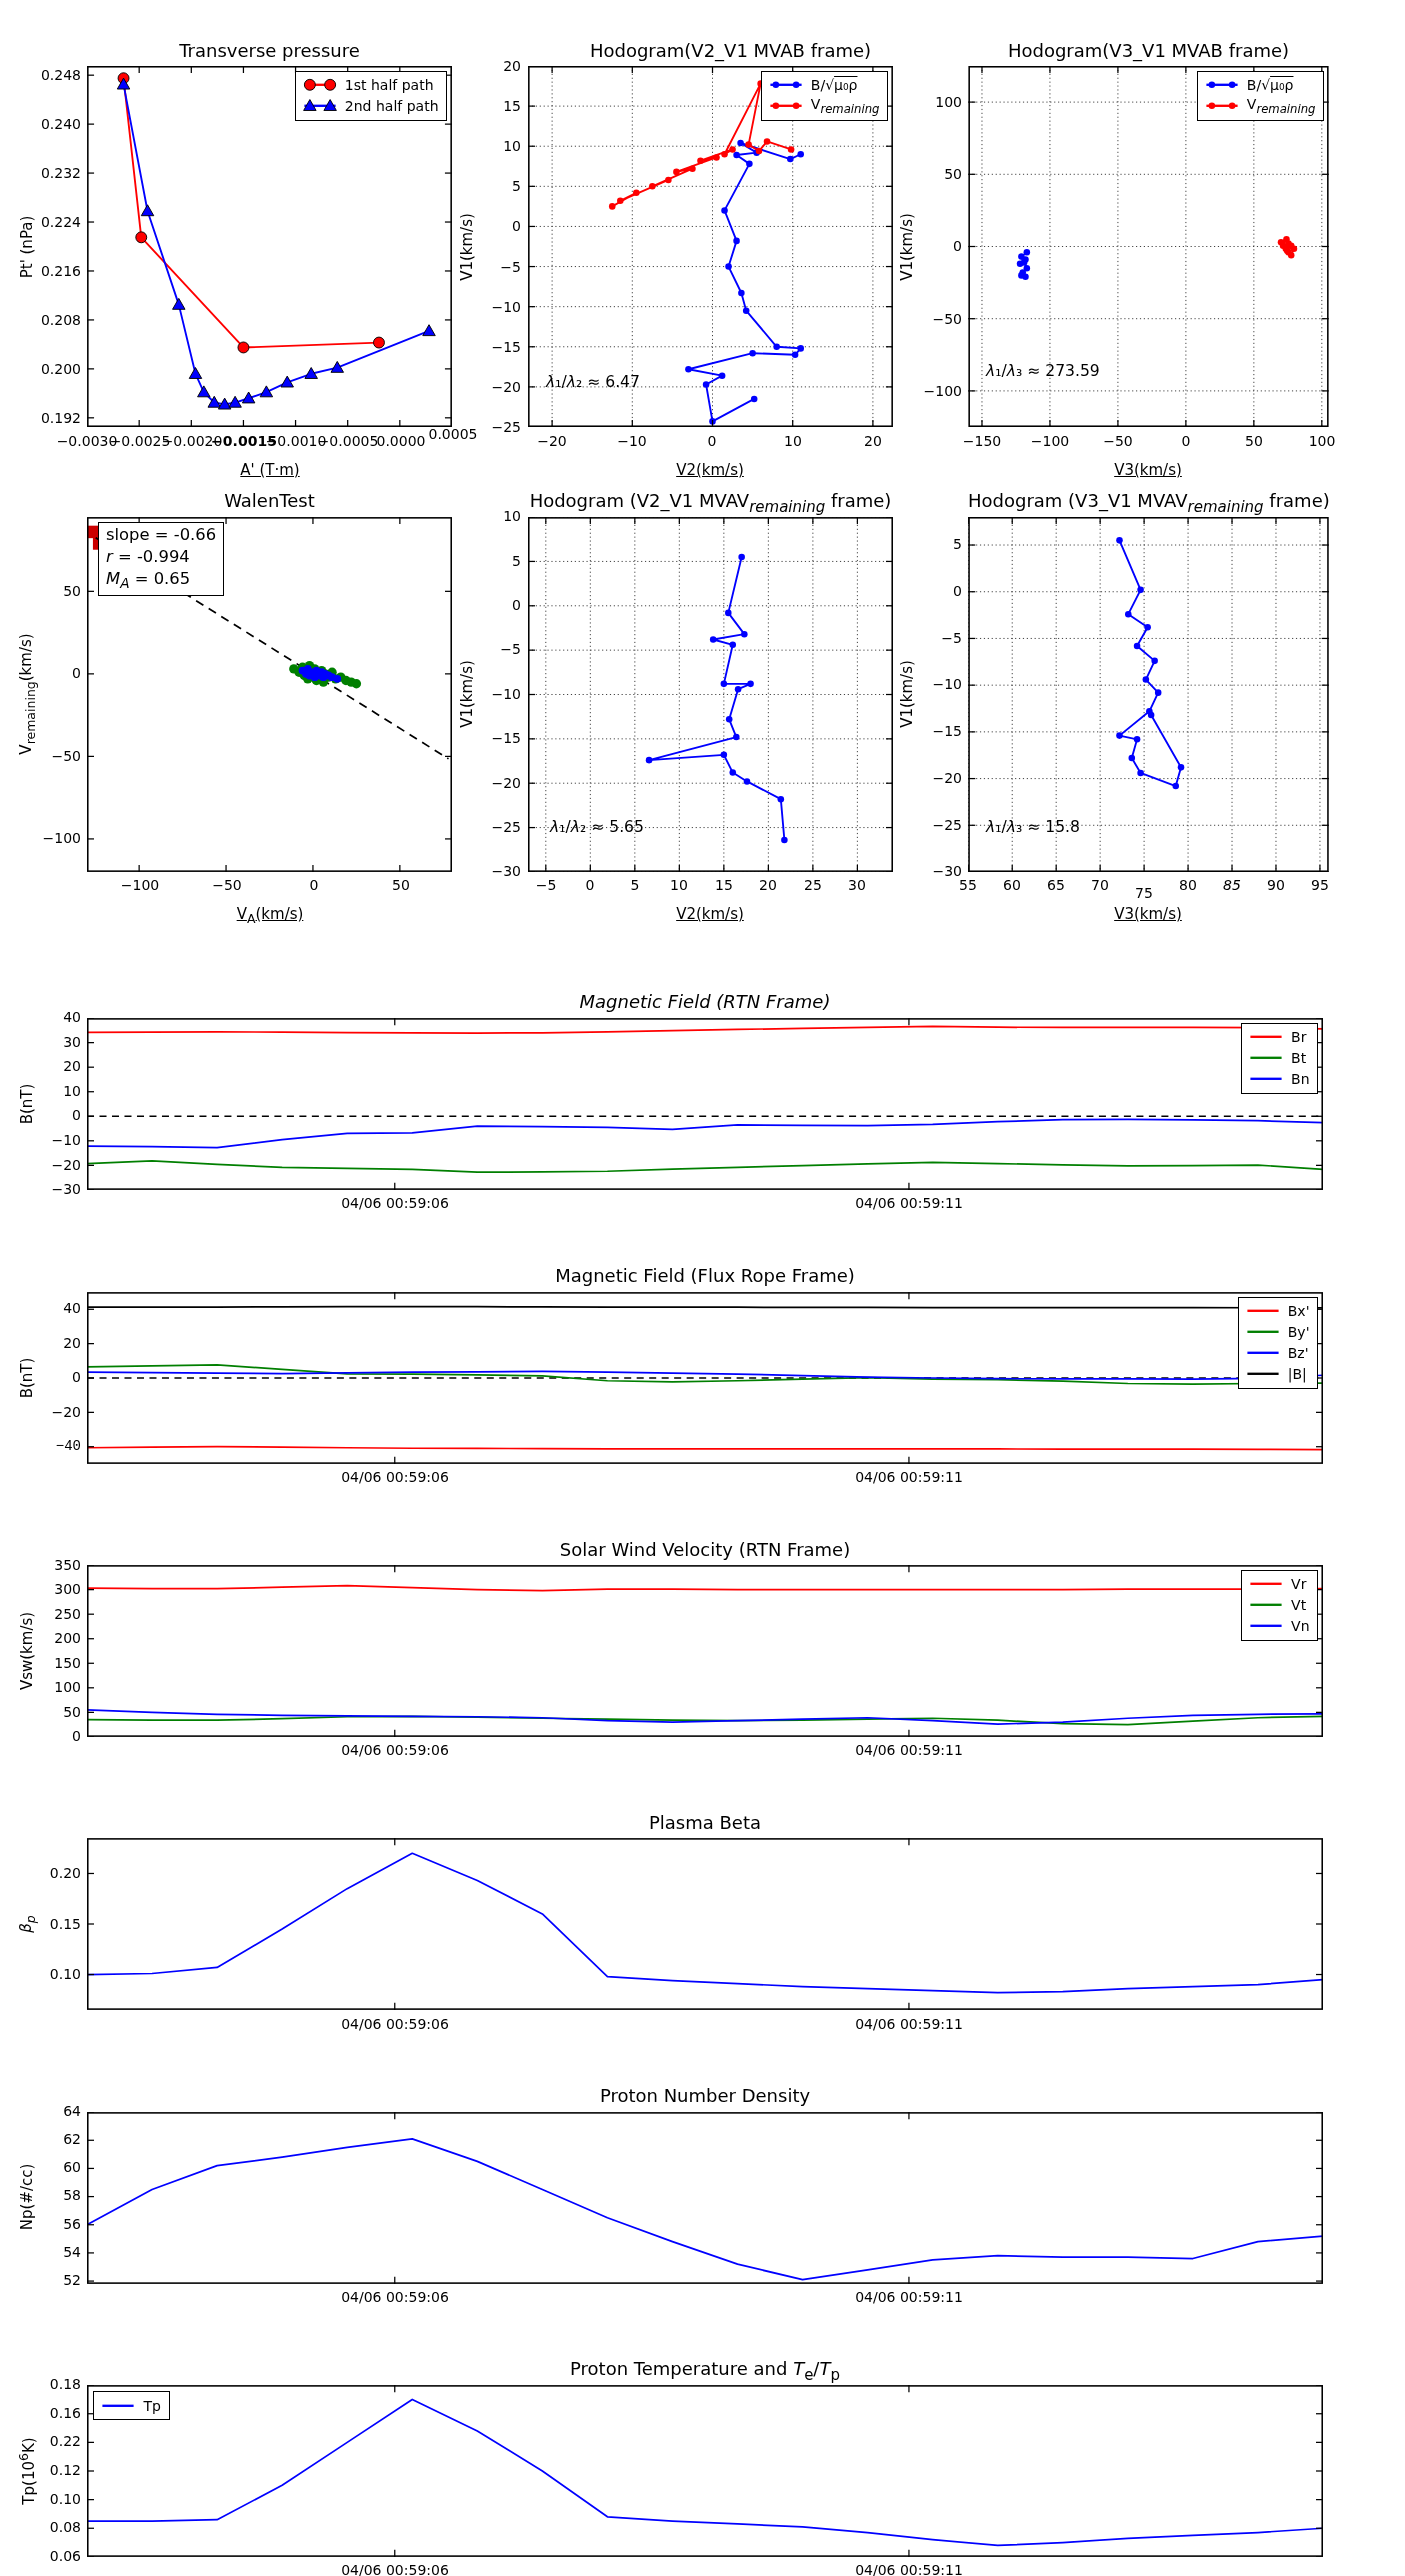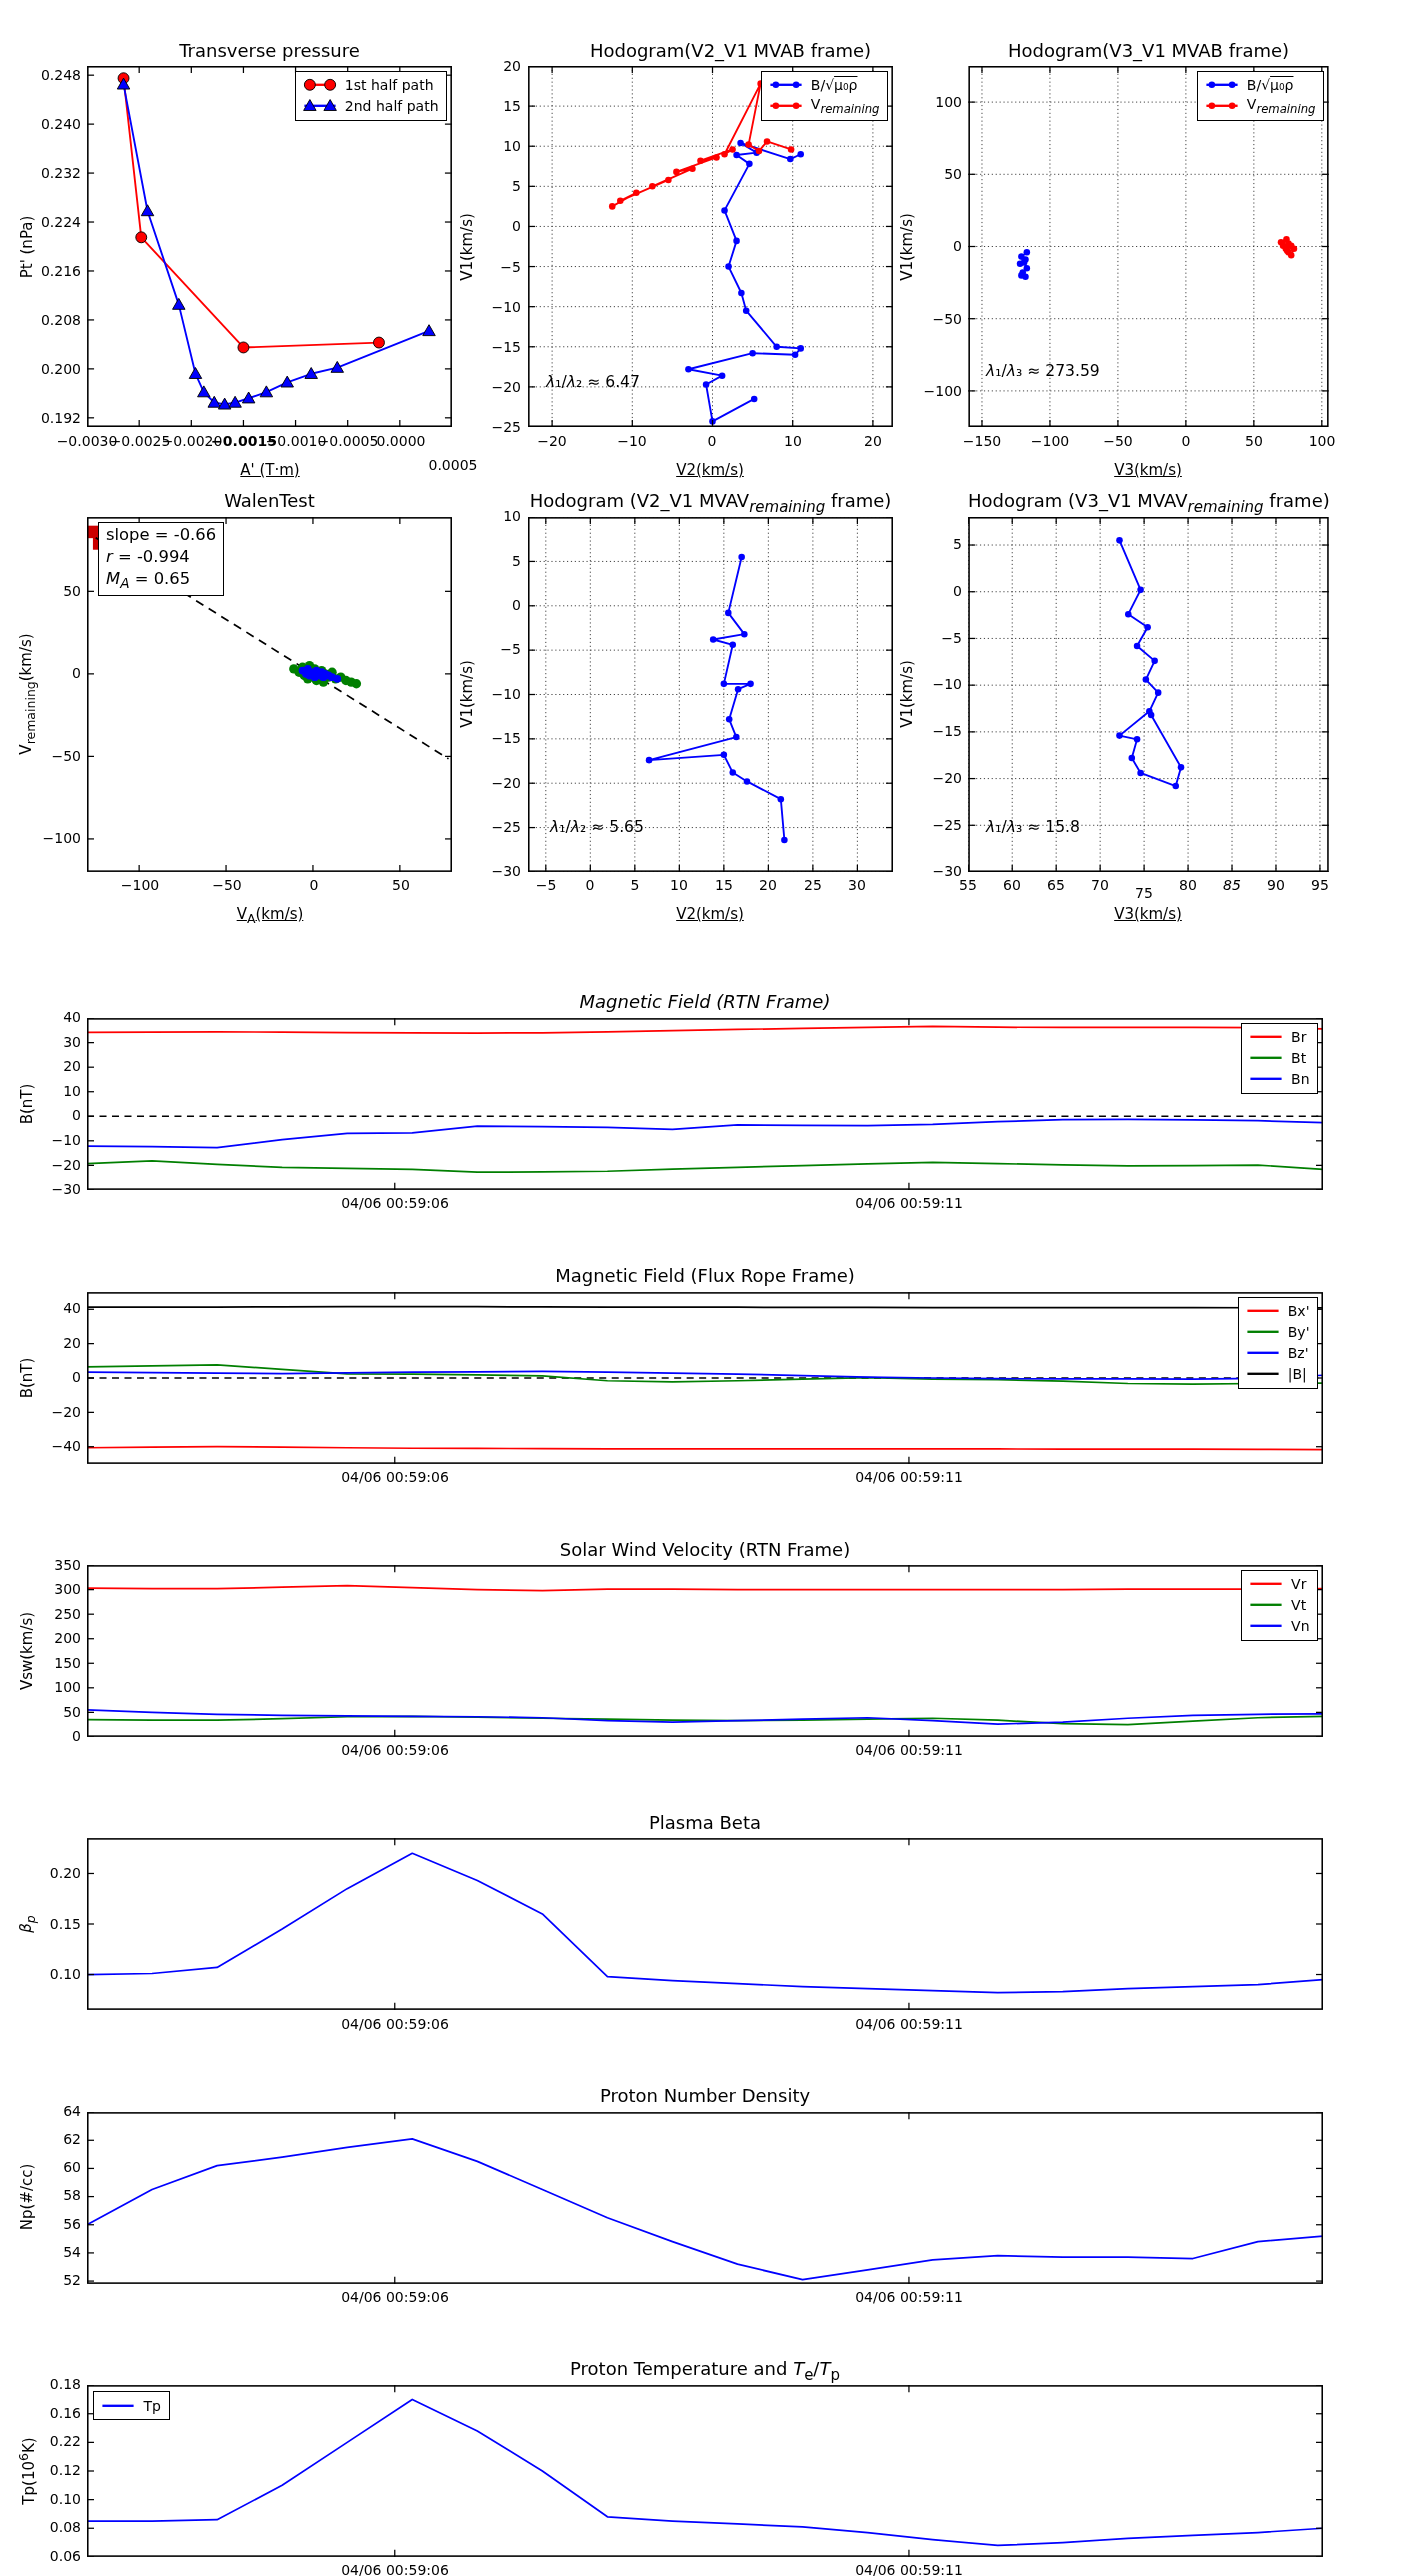--- a/index.html
+++ b/index.html
@@ -89,21 +89,21 @@
       <line x1="0" y1="11.77118644067798" x2="9" y2="11.77118644067798" stroke="#000" stroke-width="1.6"></line>
       <line x1="468" y1="11.77118644067798" x2="459" y2="11.77118644067798" stroke="#000" stroke-width="1.6"></line>
     </svg>
     <div class="tick-label xtick" style="left: 87px; top: 433px;">−0.0030</div>
     <div class="tick-label xtick" style="left: 140px; top: 433px;">−0.0025</div>
     <div class="tick-label xtick" style="left: 192px; top: 433px;">−0.0020</div>
     <div class="tick-label xtick" style="left: 244px; top: 433px; font-weight: bold;">−0.0015</div>
     <div class="tick-label xtick" style="left: 296px; top: 433px;">−0.0010</div>
     <div class="tick-label xtick" style="left: 348px; top: 433px;">−0.0005</div>
     <div class="tick-label xtick" style="left: 401px; top: 433px;">0.0000</div>
-    <div class="tick-label xtick" style="left: 453px; top: 457px; text-align: right;">0.0005</div>
+    <div class="tick-label xtick" style="left: 453px; top: 426px; text-align: right;">0.0005</div>
     <div class="tick-label ytick" style="left: 14px; top: 410px;">0.192</div>
     <div class="tick-label ytick" style="left: 14px; top: 361px;">0.200</div>
     <div class="tick-label ytick" style="left: 14px; top: 312px;">0.208</div>
     <div class="tick-label ytick" style="left: 14px; top: 263px;">0.216</div>
     <div class="tick-label ytick" style="left: 14px; top: 214px;">0.224</div>
     <div class="tick-label ytick" style="left: 14px; top: 165px;">0.232</div>
     <div class="tick-label ytick" style="left: 14px; top: 116px;">0.240</div>
     <div class="tick-label ytick" style="left: 14px; top: 67px;">0.248</div>
     <div class="axis-label xaxis-label" style="left: 270px; top: 461px;">A' (T·m)</div>
     <div class="axis-label yaxis-label" style="left: 26.5px; top: 247px;">Pt' (nPa)</div>
@@ -688,21 +688,21 @@
       <line x1="1583" y1="154" x2="1574" y2="154" stroke="#000" stroke-width="1.6"></line>
       <line x1="0" y1="198" x2="9" y2="198" stroke="#000" stroke-width="1.6"></line>
       <line x1="1583" y1="198" x2="1574" y2="198" stroke="#000" stroke-width="1.6"></line>
     </svg>
     <div class="tick-label xtick" style="left: 395px; top: 1469px;">04/06 00:59:06</div>
     <div class="tick-label xtick" style="left: 909px; top: 1469px;">04/06 00:59:11</div>
     <div class="tick-label ytick" style="left: 14px; top: 1300px;">40</div>
     <div class="tick-label ytick" style="left: 14px; top: 1335px;">20</div>
     <div class="tick-label ytick" style="left: 14px; top: 1369px;">0</div>
     <div class="tick-label ytick" style="left: 14px; top: 1404px;">−20</div>
-    <div class="tick-label ytick" style="left: 14px; top: 1438px;">−40</div>
+    <div class="tick-label ytick" style="left: 14px; top: 1438px; font-family: Liberation Mono, monospace;">−40</div>
     <div class="axis-label yaxis-label" style="left: 26.5px; top: 1378px;">B(nT)</div>
     <div class="legend-wrap" style="left: 87px; top: 1292px; width: 1236px; height: 172px;">
       <div class="legend" style="right: 4.7px; top: 4.7px;">
         <div class="legend-item">
           <svg width="36" height="15.6" viewBox="0 0 46 20">
             <line x1="3" y1="10" x2="43" y2="10" stroke="#ff0000" stroke-width="3"></line>
           </svg>
           <span>Bx'</span>
         </div>
         <div class="legend-item">

